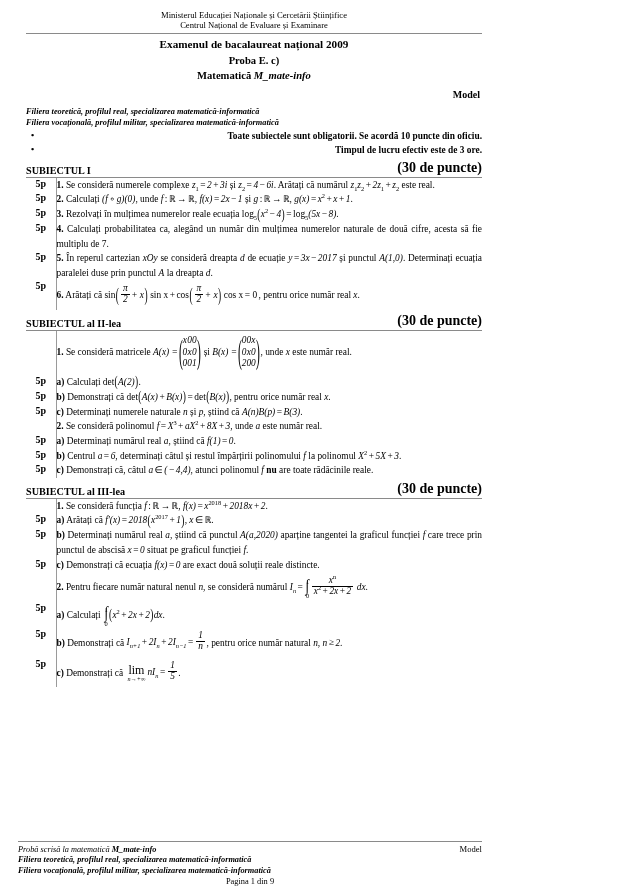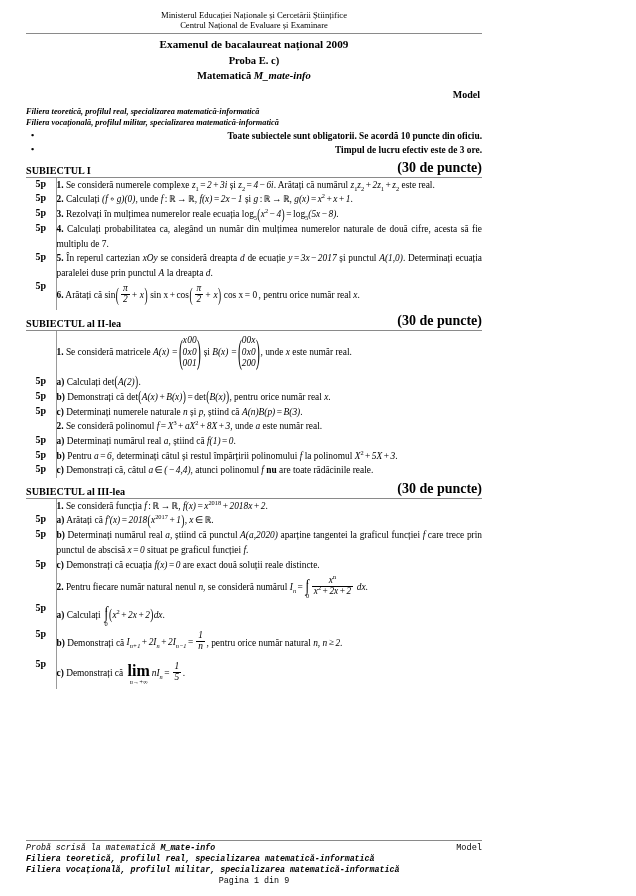--- a/index.html
+++ b/index.html
@@ -202,29 +202,28 @@
 
   
   .lim-op {
     display: inline-block;
     vertical-align: middle;
     text-align: center;
     font-style: normal;
     line-height: 1.0;
     margin: 0 2px;
   }
-  .lim-op .lw { display: block; font-size: 16px; font-weight: bold; }
+  .lim-op .lw { display: block; font-size: 12px; }
   .lim-op .ls { display: block; font-size: 6.2px; font-style: italic; }
 
   
   .footer {
     position: absolute;
-    left: 26px; right: 26px;
+    left: 18px; right: 26px;
     bottom: 10px;
-    font-family: Liberation Mono, monospace;
   }
   .hr-bot { border: 0; border-top: 1px solid #8a8a8a; margin: 0 0 2px 0; }
   .foot-row { display: flex; justify-content: space-between; align-items: baseline; }
   .foot-left { font-style: italic; font-size: 8.3px; }
   .foot-left b { font-style: italic; }
   .foot-right { font-size: 8.6px; }
   .foot-lines { font-style: italic; font-weight: bold; font-size: 8.3px; line-height: 1.35; }
   .page-num { text-align: center; font-size: 8.4px; margin-top: 1px; }
 </style>
 </head>
@@ -386,21 +385,21 @@
       <td class="pt">5p</td>
       <td class="body">
         <span class="lead">a)</span>
         <span>Determinați numărul real </span><span class="m">a</span><span>, știind că </span><span class="m"><span class="m">f</span>(1)<span class="op">=</span>0</span><span>.</span>
       </td>
     </tr>
     <tr>
       <td class="pt">5p</td>
       <td class="body">
         <span class="lead">b)</span>
-        <span>Pentru </span><span class="m"><span class="m">a</span><span class="op">=</span>6</span><span>, determinați câtul și restul împărțirii polinomului </span><span class="m">f</span><span> la polinomul </span><span class="m"><span class="m">X</span><sup>2</sup><span class="op">+</span>5<span class="m">X</span><span class="op">+</span>3</span><span>.</span>
+        <span>Centrul </span><span class="m"><span class="m">a</span><span class="op">=</span>6</span><span>, determinați câtul și restul împărțirii polinomului </span><span class="m">f</span><span> la polinomul </span><span class="m"><span class="m">X</span><sup>2</sup><span class="op">+</span>5<span class="m">X</span><span class="op">+</span>3</span><span>.</span>
       </td>
     </tr>
     <tr>
       <td class="pt">5p</td>
       <td class="body">
         <span class="lead">c)</span>
         <span>Demonstrați că, câtul </span><span class="m"><span class="m">a</span><span class="op">∈</span>(<span class="op">−</span>4,4)</span><span>, atunci polinomul </span><span class="m">f</span><span> </span><b>nu</b><span> are toate rădăcinile reale.</span>
       </td>
     </tr>
   </tbody>

